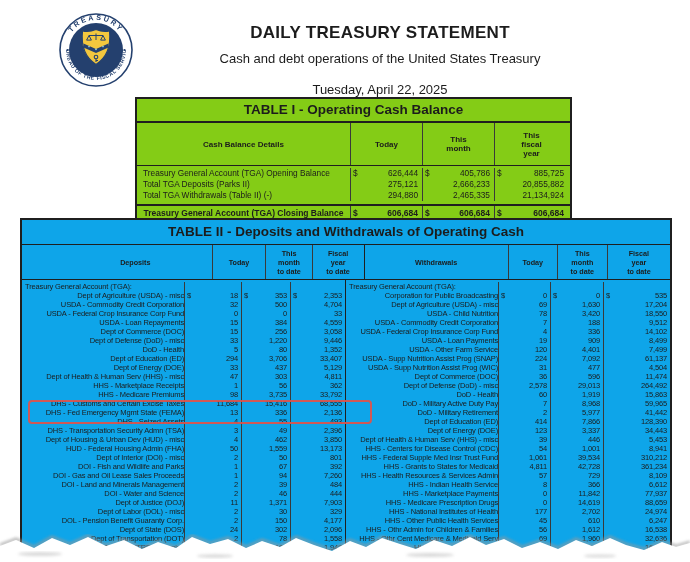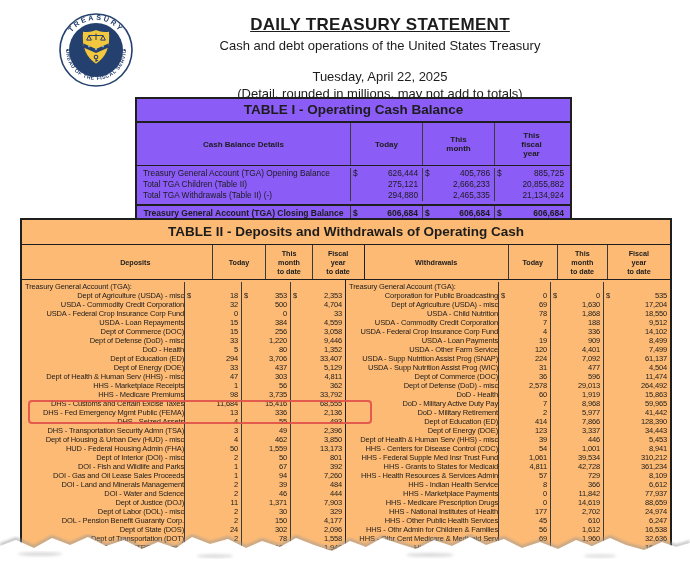--- a/index.html
+++ b/index.html
@@ -2,27 +2,27 @@
 <html><head>
 <meta charset="utf-8">
 <style>
   html,body{margin:0;padding:0;background:#fff;}
   .page{position:relative;width:690px;height:562px;background:#ffffff;overflow:hidden;
         font-family:"Liberation Sans",sans-serif;color:#1c1c1c;}
 
   
   .logo{position:absolute;left:58px;top:12px;width:76px;height:76px;}
   .titleblock{position:absolute;left:70px;right:0;top:15px;text-align:center;}
-  .titleblock h1{margin:0;font-size:17px;font-weight:bold;letter-spacing:.3px;text-decoration:underline;}
+  .titleblock h1{margin:8px;font-size:17px;font-weight:bold;letter-spacing:.3px;}
   .titleblock .sub{font-size:13px;margin-top:3px;}
   .titleblock .date{font-size:13px;margin-top:16px;}
   .titleblock .note{font-size:13px;margin-top:2px;}
 
   
-  .t1{position:absolute;left:135px;top:97px;width:433px;border:2px solid #1f1f1f;background:#8b5cf6;}
+  .t1{position:absolute;left:135px;top:97px;width:433px;border:2px solid #1f1f1f;background:#84cc16;}
   .t1-title{font-size:13.5px;font-weight:bold;text-align:center;padding:3px 0 4px;border-bottom:2px solid #1f1f1f;}
   .t1-head{display:flex;border-bottom:1.5px solid #1f1f1f;}
   .t1-head>div{font-size:8px;font-weight:bold;display:flex;align-items:center;justify-content:center;
                text-align:center;white-space:pre-line;height:42px;box-sizing:border-box;}
   .t1 .hc-label{width:213px;}
   .t1 .hc-num{width:72px;border-left:1px solid #3a3a3a;}
   .t1 .hc-num:last-child{width:74px;}
   .t1-body .trow{display:flex;height:11px;line-height:11px;font-size:8.3px;}
   .t1-body .c-label{width:213px;padding-left:6px;box-sizing:border-box;white-space:nowrap;overflow:hidden;}
   .t1-body .c-num{width:72px;border-left:1px solid #3a3a3a;box-sizing:border-box;position:relative;
@@ -30,21 +30,21 @@
   .t1-body .c-num:last-child{width:74px;}
   .t1-body{padding:2px 0 3px;}
   .cur{float:left;margin-left:2px;}
   .t1-close{display:flex;border-top:2px solid #1f1f1f;font-weight:bold;font-size:8.5px;height:15px;line-height:15px;}
   .t1-close .c-label{width:213px;text-align:center;box-sizing:border-box;white-space:nowrap;}
   .t1-close .c-num{width:72px;border-left:1px solid #3a3a3a;box-sizing:border-box;text-align:right;padding-right:4px;}
   .t1-close .c-num:last-child{width:74px;}
 
   
   .t2{position:absolute;left:20px;top:218px;width:652px;height:337px;border:2px solid #1f1f1f;
-      box-sizing:border-box;background:#fdba74;overflow:hidden;}
+      box-sizing:border-box;background:#0ea5e9;overflow:hidden;}
   .t2-title{font-size:13.5px;font-weight:bold;text-align:center;padding:4px 0 5px;border-bottom:1.5px solid #1f1f1f;}
   .t2-head{display:flex;border-bottom:1.5px solid #1f1f1f;}
   .t2-head>div{font-size:7.2px;font-weight:bold;display:flex;align-items:center;justify-content:center;
                text-align:center;white-space:pre-line;height:34px;box-sizing:border-box;}
   .h-dep{width:162px;margin-left:37px;}
   .h-l1{width:57px;border-left:1px solid #3a3a3a;}
   .h-l2{width:49px;border-left:1px solid #3a3a3a;}
   .h-l3{width:55px;border-left:1px solid #3a3a3a;}
   .h-wd{width:153px;border-left:1.5px solid #1f1f1f;}
   .h-r1{width:52px;border-left:1px solid #3a3a3a;}
@@ -130,21 +130,21 @@
 year</div>
     </div>
     <div class="t1-body">
         <div class="trow">
           <div class="c-label">Treasury General Account (TGA) Opening Balance</div>
           <div class="c-num"><span class="cur">$</span><span>626,444</span></div>
           <div class="c-num"><span class="cur">$</span><span>405,786</span></div>
           <div class="c-num"><span class="cur">$</span><span>885,725</span></div>
         </div>
         <div class="trow">
-          <div class="c-label">Total TGA Children (Table II)</div>
+          <div class="c-label">Total TGA Deposits (Parks II)</div>
           <div class="c-num"><span>275,121</span></div>
           <div class="c-num"><span>2,666,233</span></div>
           <div class="c-num"><span>20,855,882</span></div>
         </div>
         <div class="trow">
           <div class="c-label">Total TGA Withdrawals (Table II) (-)</div>
           <div class="c-num"><span>294,880</span></div>
           <div class="c-num"><span>2,465,335</span></div>
           <div class="c-num"><span>21,134,924</span></div>
         </div>
@@ -258,21 +258,21 @@
             <div class="c-num"><span>3,735</span></div>
             <div class="c-num"><span>33,792</span></div>
           </div>
           <div class="trow">
             <div class="c-label ind">DHS - Customs and Certain Excise Taxes</div>
             <div class="c-num"><span>11,684</span></div>
             <div class="c-num"><span>15,416</span></div>
             <div class="c-num"><span>68,555</span></div>
           </div>
           <div class="trow">
-            <div class="c-label ind">DHS - Fed Emergency Mgmt Public (FEMA)</div>
+            <div class="c-label ind">DHS - Fed Emergency Mgmt State (FEMA)</div>
             <div class="c-num"><span>13</span></div>
             <div class="c-num"><span>336</span></div>
             <div class="c-num"><span>2,136</span></div>
           </div>
           <div class="trow">
             <div class="c-label ind">DHS - Seized Assets</div>
             <div class="c-num"><span>4</span></div>
             <div class="c-num"><span>55</span></div>
             <div class="c-num"><span>493</span></div>
           </div>
@@ -376,21 +376,21 @@
           </div>
           <div class="trow">
             <div class="c-label ind">Dept of Agriculture (USDA) - misc</div>
             <div class="c-num"><span>69</span></div>
             <div class="c-num"><span>1,630</span></div>
             <div class="c-num"><span>17,204</span></div>
           </div>
           <div class="trow">
             <div class="c-label ind">USDA - Child Nutrition</div>
             <div class="c-num"><span>78</span></div>
-            <div class="c-num"><span>1,868</span></div>
+            <div class="c-num"><span>3,420</span></div>
             <div class="c-num"><span>18,550</span></div>
           </div>
           <div class="trow">
             <div class="c-label ind">USDA - Commodity Credit Corporation</div>
             <div class="c-num"><span>7</span></div>
             <div class="c-num"><span>188</span></div>
             <div class="c-num"><span>9,512</span></div>
           </div>
           <div class="trow">
             <div class="c-label ind">USDA - Federal Crop Insurance Corp Fund</div>

